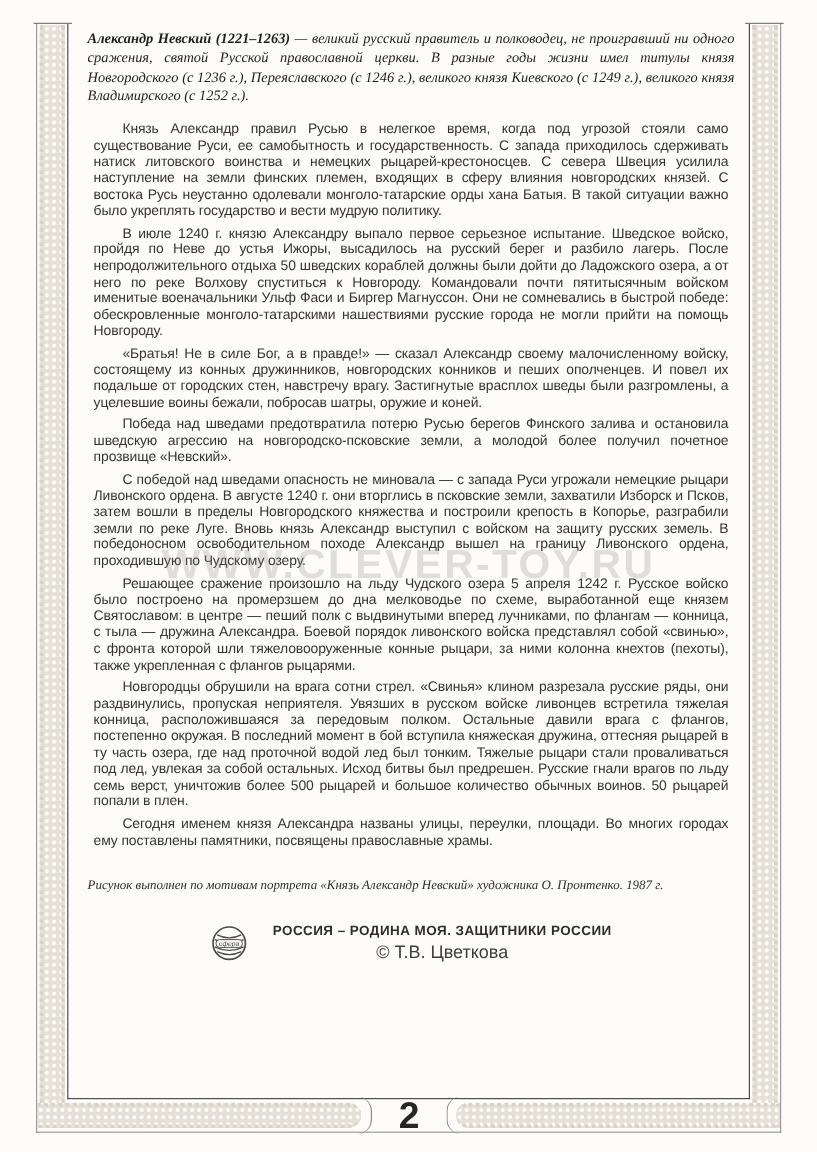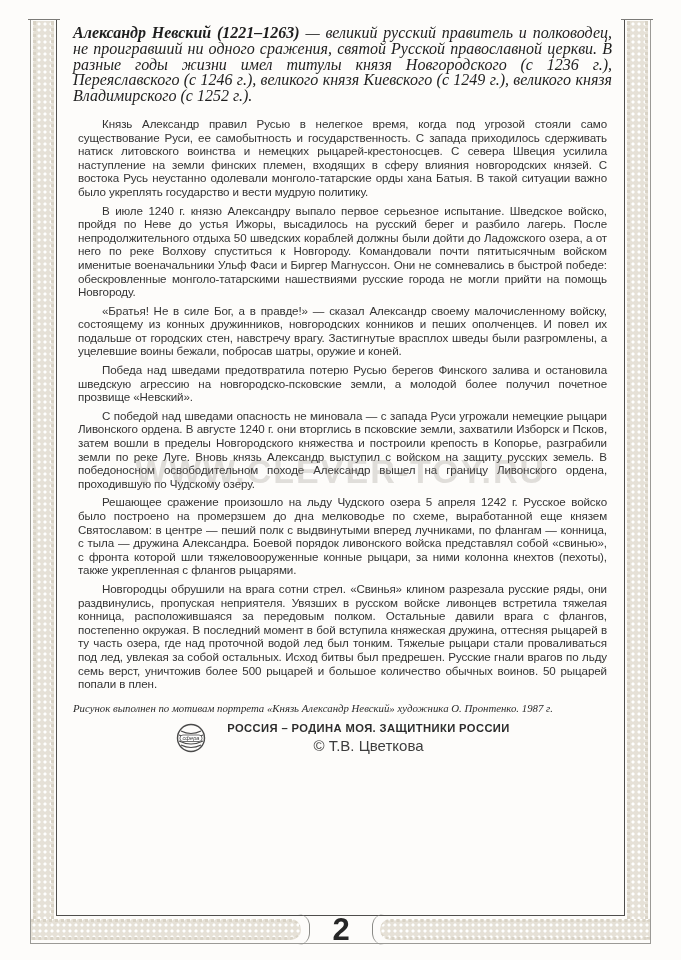--- a/index.html
+++ b/index.html
@@ -33,34 +33,34 @@
   }
   .bracket{position:absolute;top:914px;width:12px;height:31px;}
   .bracket.l{left:297px;border-right:1px solid #8a8a86;border-radius:0 12px 12px 0;}
   .bracket.r{left:372px;border-left:1px solid #8a8a86;border-radius:12px 0 0 12px;}
   
   .content{
     position:absolute;left:73px;top:25px;width:539px;color:#333;
   }
   .intro{
     font-family:"Liberation Serif",serif;font-style:italic;
-    font-size:16px;line-height:15.8px;text-align:justify;
+    font-size:12px;line-height:15.8px;text-align:justify;
     color:#1e1e1e;margin:0 0 13px 0;
   }
   .intro .lead{font-weight:bold;}
   .bodytext p{
     margin:5px;font-size:11.6px;line-height:13.6px;letter-spacing:-0.1px;
     text-align:justify;text-indent:24px;color:#343434;
   }
   .caption{
     font-family:"Liberation Serif",serif;font-style:italic;
-    font-size:10.8px;line-height:13px;color:#2c2c2c;margin-top:11px;
+    font-size:10.8px;line-height:13px;color:#2c2c2c;margin-top:25px;
   }
   .publisher{
-    margin-top:7px;display:flex;justify-content:center;align-items:center;gap:20px;
+    margin-top:25px;display:flex;justify-content:center;align-items:center;gap:20px;
   }
   .pubtext{text-align:center;}
   .series{font-weight:bold;font-size:11.2px;letter-spacing:0.4px;color:#2d2d2d;}
   .copyright{font-size:15px;color:#3d3d3d;margin-top:3px;}
   .logo{flex:0 0 auto;}
   
   .watermark{
     position:absolute;top:452px;left:50%;transform:translateX(-50%);
     font-size:34px;font-weight:bold;letter-spacing:2px;white-space:nowrap;
     color:rgba(143,137,128,0.26);z-index:3;pointer-events:none;
@@ -97,20 +97,21 @@
   <p class="intro"><span class="lead">Александр Невский (1221–1263)</span><span> — великий русский правитель и полководец, не проигравший ни одного сражения, святой Русской православной церкви. В разные годы жизни имел титулы князя Новгородского (с 1236 г.), Переяславского (с 1246 г.), великого князя Киевского (с 1249 г.), великого князя Владимирского (с 1252 г.).</span></p>
 
   <div class="bodytext">
     <p>Князь Александр правил Русью в нелегкое время, когда под угрозой стояли само существование Руси, ее самобытность и государственность. С запада приходилось сдерживать натиск литовского воинства и немецких рыцарей-крестоносцев. С севера Швеция усилила наступление на земли финских племен, входящих в сферу влияния новгородских князей. С востока Русь неустанно одолевали монголо-татарские орды хана Батыя. В такой ситуации важно было укреплять государство и вести мудрую политику.</p>
     <p>В июле 1240 г. князю Александру выпало первое серьезное испытание. Шведское войско, пройдя по Неве до устья Ижоры, высадилось на русский берег и разбило лагерь. После непродолжительного отдыха 50 шведских кораблей должны были дойти до Ладожского озера, а от него по реке Волхову спуститься к Новгороду. Командовали почти пятитысячным войском именитые военачальники Ульф Фаси и Биргер Магнуссон. Они не сомневались в быстрой победе: обескровленные монголо-татарскими нашествиями русские города не могли прийти на помощь Новгороду.</p>
     <p>«Братья! Не в силе Бог, а в правде!» — сказал Александр своему малочисленному войску, состоящему из конных дружинников, новгородских конников и пеших ополченцев. И повел их подальше от городских стен, навстречу врагу. Застигнутые врасплох шведы были разгромлены, а уцелевшие воины бежали, побросав шатры, оружие и коней.</p>
     <p>Победа над шведами предотвратила потерю Русью берегов Финского залива и остановила шведскую агрессию на новгородско-псковские земли, а молодой более получил почетное прозвище «Невский».</p>
     <p>С победой над шведами опасность не миновала — с запада Руси угрожали немецкие рыцари Ливонского ордена. В августе 1240 г. они вторглись в псковские земли, захватили Изборск и Псков, затем вошли в пределы Новгородского княжества и построили крепость в Копорье, разграбили земли по реке Луге. Вновь князь Александр выступил с войском на защиту русских земель. В победоносном освободительном походе Александр вышел на границу Ливонского ордена, проходившую по Чудскому озеру.</p>
     <p>Решающее сражение произошло на льду Чудского озера 5 апреля 1242 г. Русское войско было построено на промерзшем до дна мелководье по схеме, выработанной еще князем Святославом: в центре — пеший полк с выдвинутыми вперед лучниками, по флангам — конница, с тыла — дружина Александра. Боевой порядок ливонского войска представлял собой «свинью», с фронта которой шли тяжеловооруженные конные рыцари, за ними колонна кнехтов (пехоты), также укрепленная с флангов рыцарями.</p>
     <p>Новгородцы обрушили на врага сотни стрел. «Свинья» клином разрезала русские ряды, они раздвинулись, пропуская неприятеля. Увязших в русском войске ливонцев встретила тяжелая конница, расположившаяся за передовым полком. Остальные давили врага с флангов, постепенно окружая. В последний момент в бой вступила княжеская дружина, оттесняя рыцарей в ту часть озера, где над проточной водой лед был тонким. Тяжелые рыцари стали проваливаться под лед, увлекая за собой остальных. Исход битвы был предрешен. Русские гнали врагов по льду семь верст, уничтожив более 500 рыцарей и большое количество обычных воинов. 50 рыцарей попали в плен.</p>
+    <p>Сегодня именем князя Александра названы улицы, переулки, площади. Во многих городах ему поставлены памятники, посвящены православные храмы.</p>
   </div>
 
   <div class="caption">Рисунок выполнен по мотивам портрета «Князь Александр Невский» художника О. Пронтенко. 1987 г.</div>
 
   <div class="publisher">
     <svg class="logo" width="32" height="32" viewBox="0 0 32 32">
       <circle cx="16" cy="16" r="13.5" fill="none" stroke="#4a4a4a" stroke-width="1.4"></circle>
       <path d="M6 9 Q16 14 26 9" fill="none" stroke="#4a4a4a" stroke-width="1.1"></path>
       <path d="M4 13 Q16 19 28 13" fill="none" stroke="#4a4a4a" stroke-width="1.1"></path>
       <path d="M4 19 Q16 25 28 19" fill="none" stroke="#4a4a4a" stroke-width="1.1"></path>

